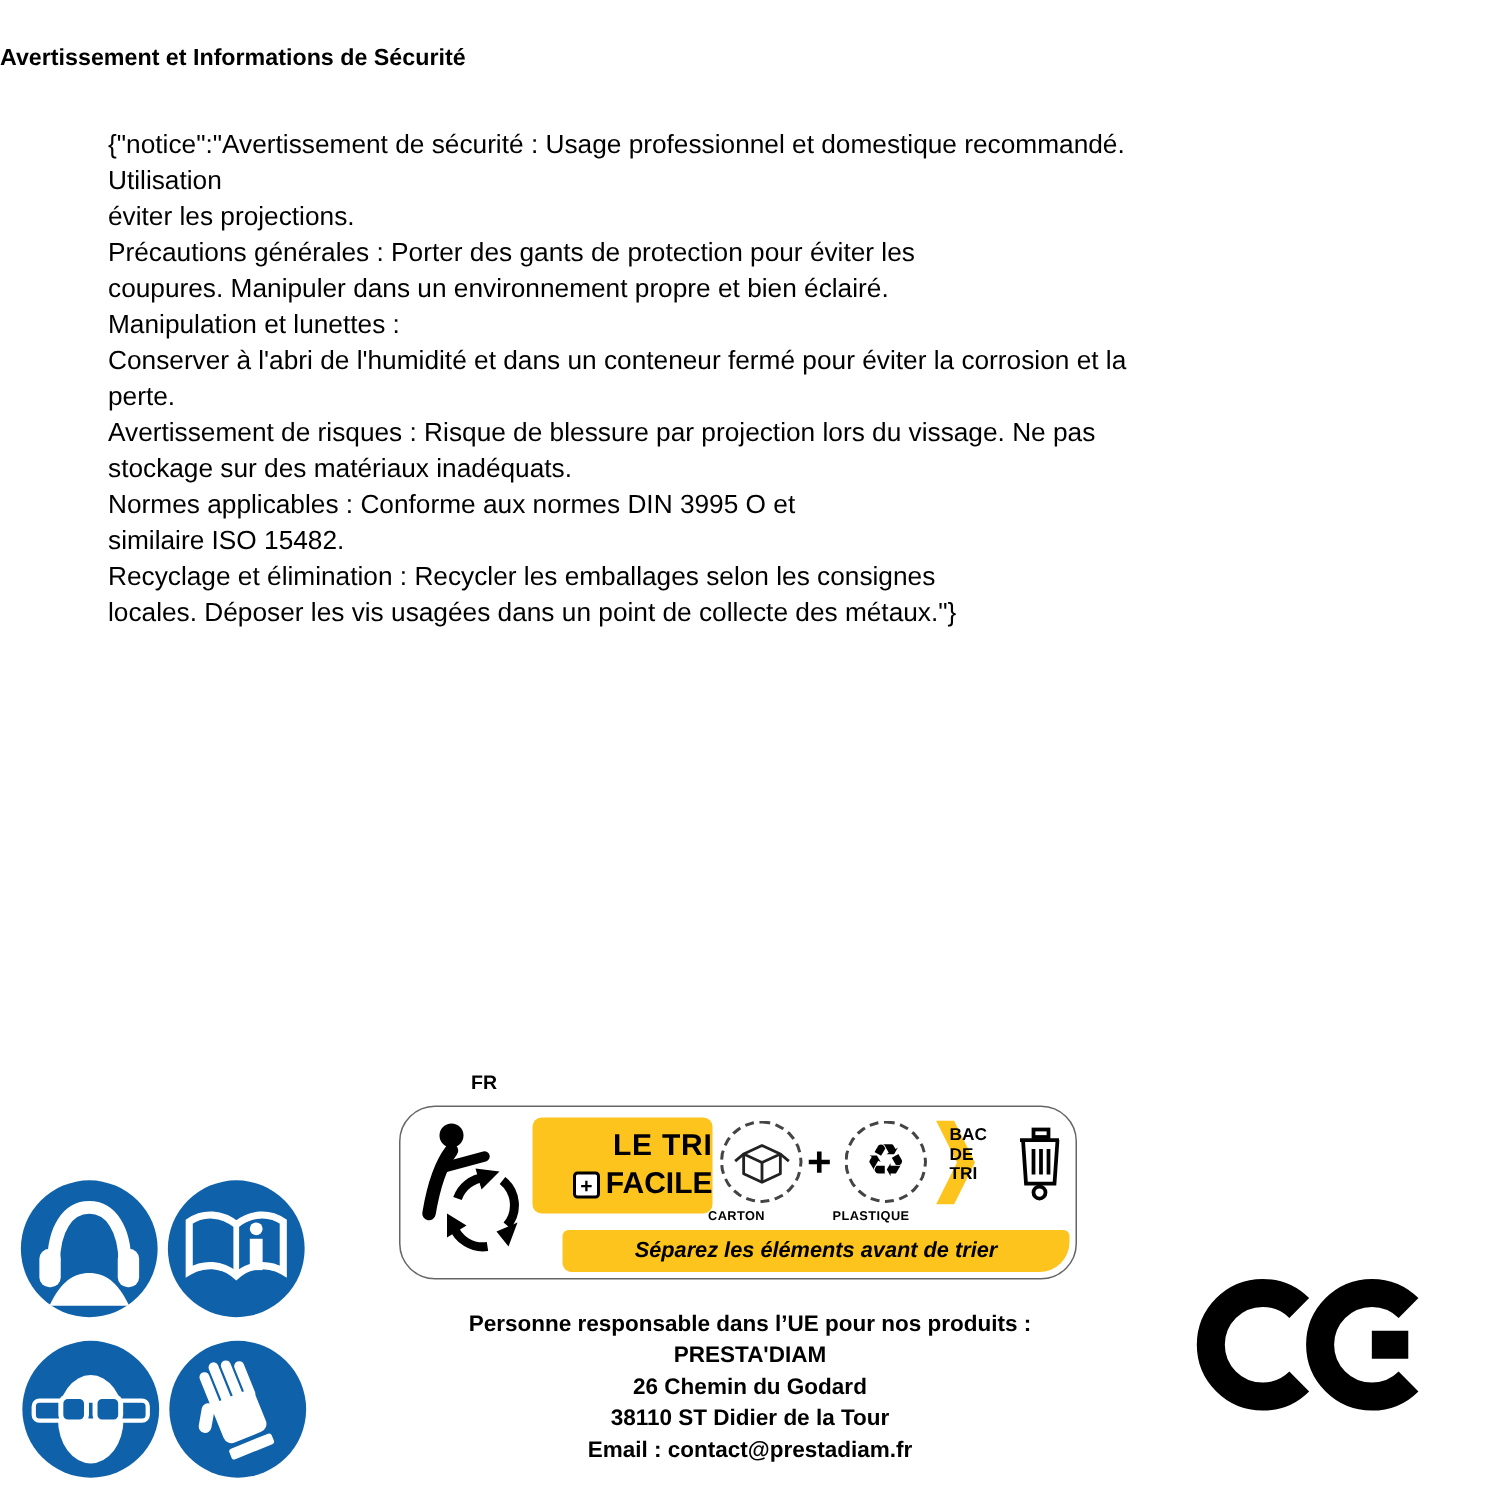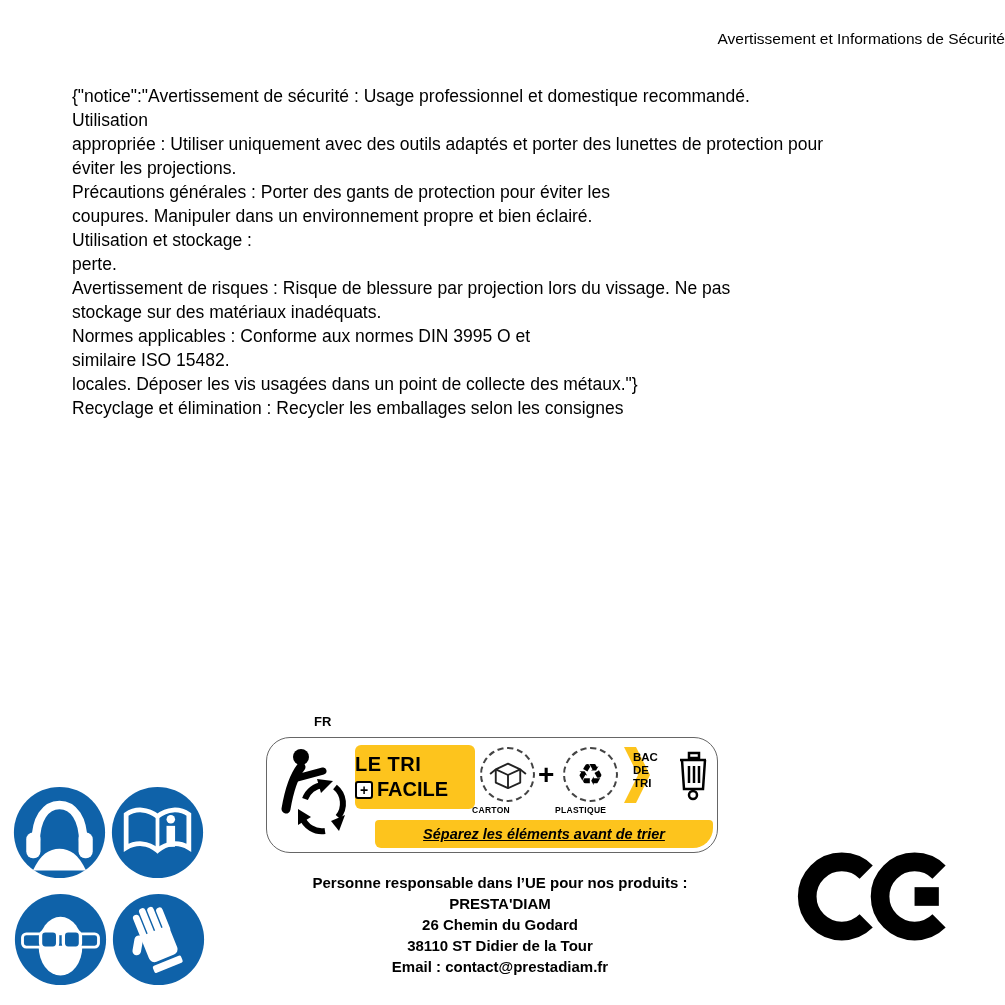--- a/index.html
+++ b/index.html
@@ -4,22 +4,22 @@
 <style>
   * { margin:0; padding:0; box-sizing:border-box; }
   html,body { background:#fff; }
   body {
     width:1005px; height:1005px; position:relative; overflow:hidden;
     font-family:"Liberation Sans", sans-serif; color:#000;
   }
   .abs { position:absolute; }
 
   .page-title {
-    top:30px; left:0; width:100%; text-align:right;
-    font-size:15.5px; font-weight:normal;
+    top:30px; left:0; width:100%; text-align:left;
+    font-size:15.5px; font-weight:bold;
   }
 
   .notice {
     top:84px; left:72px; width:900px;
     font-size:17.5px; line-height:24px;
   }
   .notice div { white-space:nowrap; }
 
   
   .picto { width:95px; height:95px; }
@@ -32,21 +32,21 @@
   .fr-label { left:270px; top:714px; font-size:13px; font-weight:bold;padding-left:44px; }
   .banner {
     left:266px; top:737px; width:452px; height:116px;
     background:#fff; border:1.5px solid #666; border-radius:24px;
   }
   .banner .inner { position:absolute; }
   .triman-box { left:8px; top:5px; width:80px; height:104px; }
   .yellow-box {
     left:88px; top:7px; width:120px; height:64px;
     background:#FDC41D; border-radius:6px;
-    display:flex; flex-direction:column; align-items:flex-start; justify-content:center; gap:2px;
+    display:flex; flex-direction:column; align-items:flex-end; justify-content:center; gap:2px;
   }
   .yellow-box .l1 { font-size:20px; font-weight:800; letter-spacing:.5px; }
   .yellow-box .l2 { display:flex; align-items:center; gap:4px; font-size:20px; font-weight:800; }
   .plus-badge {
     width:18px; height:18px; background:#fff; border:2.5px solid #000; border-radius:3px;
     font-size:14px; font-weight:800; display:flex; align-items:center; justify-content:center;
   }
   .dashed-circle {
     width:55px; height:55px; border:2px dashed #444; border-radius:50%;
     display:flex; align-items:center; justify-content:center;
@@ -58,50 +58,50 @@
   .lab-plast  { left:288px; top:67px; }
   .plus-sep { left:271px; top:21px; font-size:28px; font-weight:800; }
   .chevron { left:357px; top:9px; }
   .bac-text { left:366px; top:13px; font-size:11.5px; font-weight:800; line-height:13px; }
   .bin-box { left:410px; top:11px; }
   .recycle-glyph { font-size:30px; line-height:1; }
   .tri-strip {
     left:108px; top:82px; width:338px; height:28px;
     background:#FDC41D; border-radius:4px 4px 20px 6px;
     display:flex; align-items:center; justify-content:center;
-    font-size:14.5px; font-weight:bold; font-style:italic;text-decoration:underline;
+    font-size:14.5px; font-weight:bold; font-style:italic;
   }
 
   .address {
     left:250px; top:872px; width:500px; text-align:center;
     font-size:15px; font-weight:bold; line-height:21px;
   }
 
   .ce-box { left:795px; top:845px; }
 </style>
 </head>
 <body>
 
 <div class="abs page-title">Avertissement et Informations de Sécurité</div>
 
 <div class="abs notice">
   <div>{"notice":"Avertissement de sécurité : Usage professionnel et domestique recommandé.</div>
   <div>Utilisation</div>
-  <div>appropriée : Utiliser uniquement avec des outils adaptés et porter des lunettes de protection pour</div>
   <div>éviter les projections.</div>
   <div>Précautions générales : Porter des gants de protection pour éviter les</div>
   <div>coupures. Manipuler dans un environnement propre et bien éclairé.</div>
-  <div>Utilisation et stockage :</div>
+  <div>Manipulation et lunettes :</div>
+  <div>Conserver à l'abri de l'humidité et dans un conteneur fermé pour éviter la corrosion et la</div>
   <div>perte.</div>
   <div>Avertissement de risques : Risque de blessure par projection lors du vissage. Ne pas</div>
   <div>stockage sur des matériaux inadéquats.</div>
   <div>Normes applicables : Conforme aux normes DIN 3995 O et</div>
   <div>similaire ISO 15482.</div>
+  <div>Recyclage et élimination : Recycler les emballages selon les consignes</div>
   <div>locales. Déposer les vis usagées dans un point de collecte des métaux."}</div>
-  <div>Recyclage et élimination : Recycler les emballages selon les consignes</div>
 </div>
 
 <svg class="abs picto picto-ear" viewBox="0 0 100 100">
   <circle cx="50" cy="50" r="48" fill="#0F62A9"></circle>
   <path d="M25,60 C25,36 35,21 50,21 C65,21 75,36 75,60" stroke="#fff" stroke-width="9" fill="none"></path>
   <rect x="15" y="50" width="15" height="27" rx="7" fill="#fff"></rect>
   <rect x="70" y="50" width="15" height="27" rx="7" fill="#fff"></rect>
   <path d="M22,90 C30,73 39,67 50,67 C61,67 70,73 78,90 Z" fill="#fff"></path>
 </svg>
 

